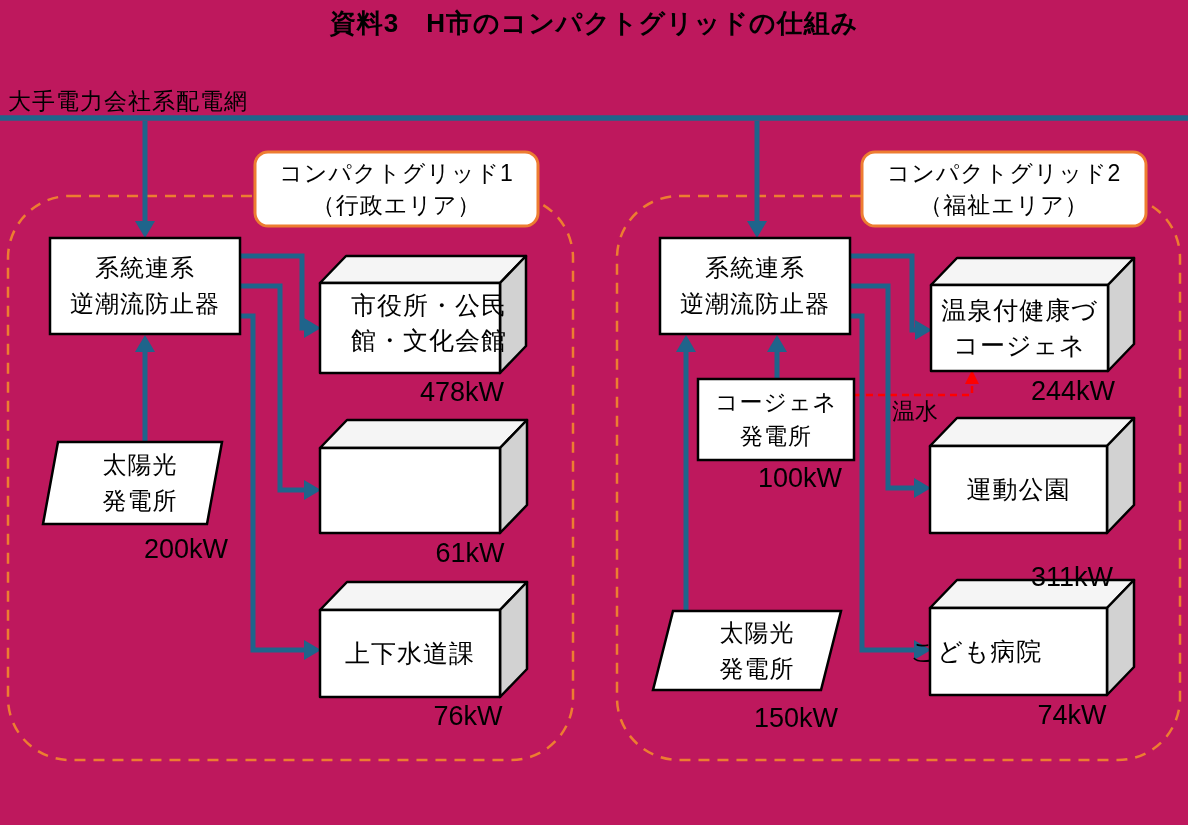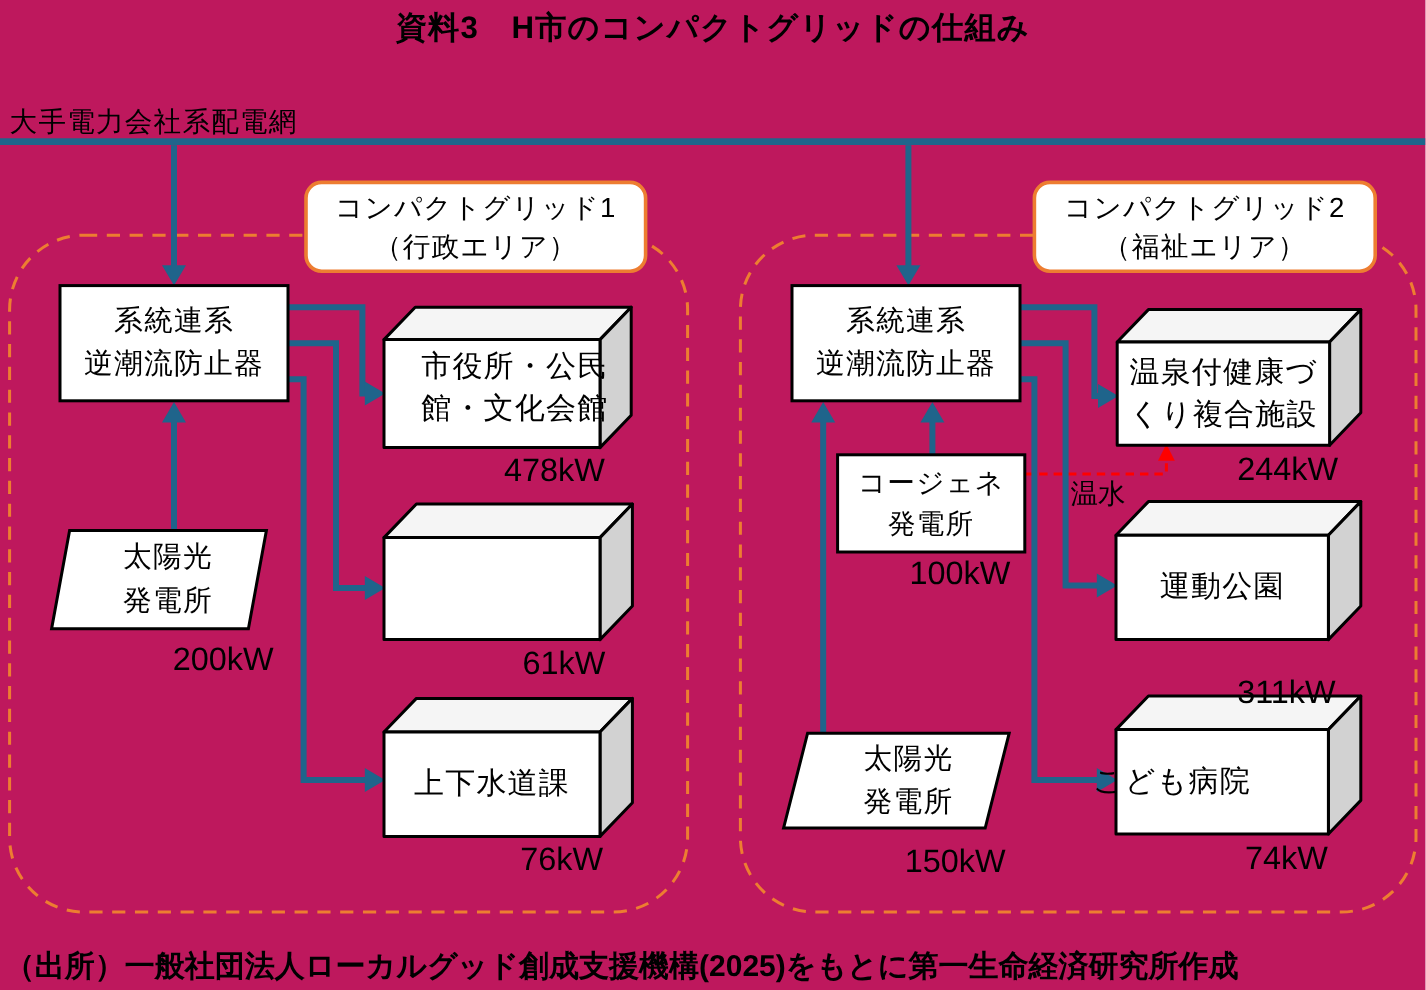--- a/index.html
+++ b/index.html
@@ -138,23 +138,22 @@
 逆潮流防止器</div>
   <div class="txt center small" style="left:698px;top:379px;width:156px;height:81px;font-size:23px;">コージェネ
 発電所</div>
   <div class="txt cap" style="left:745px;top:463px;">100kW</div>
   <div class="txt center device" style="left:673px;top:611px;width:168px;height:79px;">太陽光
 発電所</div>
   <div class="txt cap" style="left:741px;top:703px;">150kW</div>
   <div class="txt hotwater">温水</div>
 
   <div class="txt center facility" style="left:931px;top:285px;width:177px;height:86px;">温泉付健康づ
-くり複合施設</div>
+コージェネ</div>
   <div class="txt cap" style="left:1018px;top:376px;">244kW</div>
 
   <div class="txt center facility" style="left:930px;top:446px;width:177px;height:87px;">運動公園</div>
   <div class="txt cap" style="left:1017px;top:562px;">311kW</div>
 
   <div class="txt center facility" style="left:888px;top:608px;width:177px;height:87px;">こども病院</div>
   <div class="txt cap" style="left:1017px;top:700px;">74kW</div>
 
-  <div class="txt source">（出所）一般社団法人ローカルグッド創成支援機構(2025)をもとに第一生命経済研究所作成</div>
 </div>
 
 </body></html>

